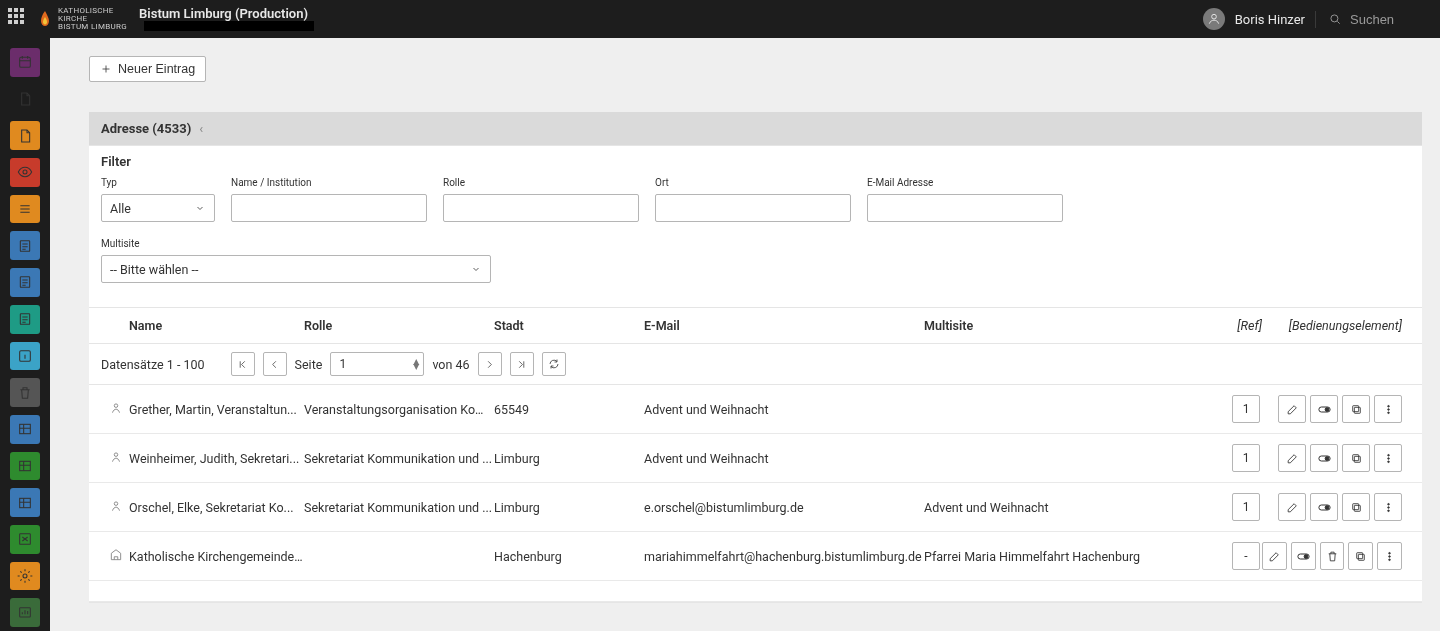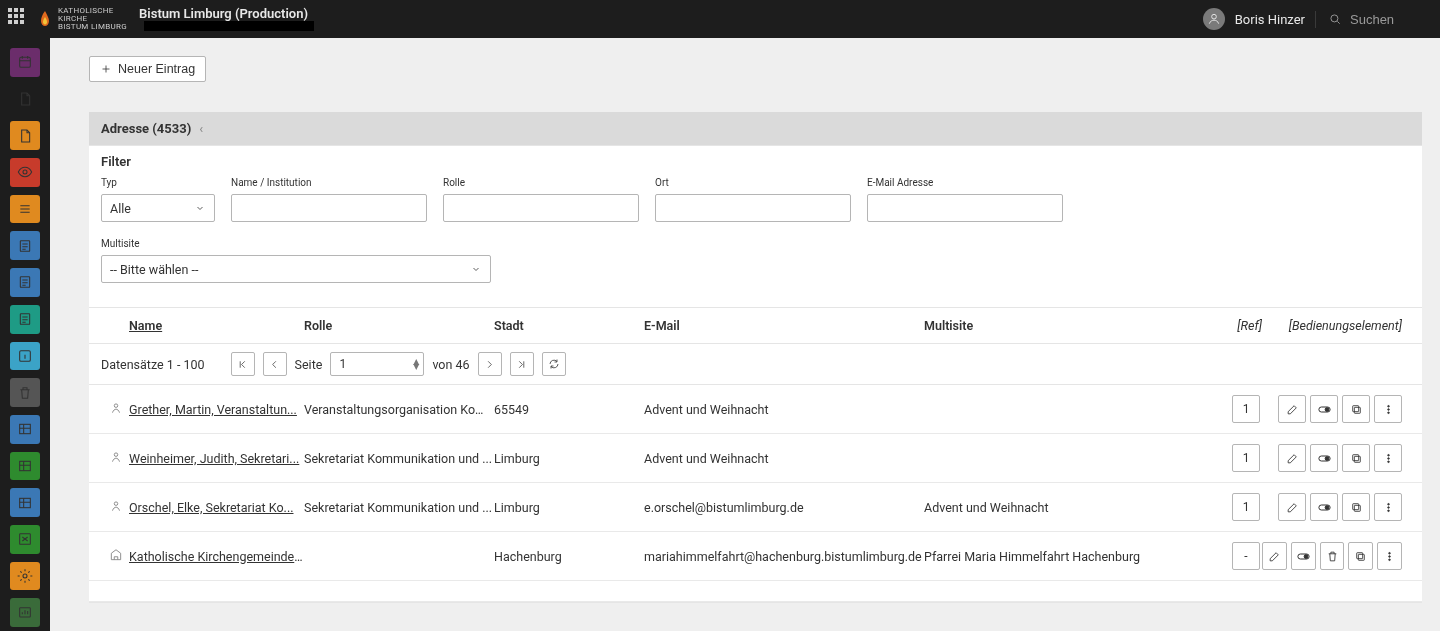--- a/index.html
+++ b/index.html
@@ -66,21 +66,21 @@
   .filteractions{padding:10px 12px 0;display:flex;gap:8px;border-top:1px solid #eee;}
 
   .thead{display:flex;padding:10px 20px;background:#fff;border-bottom:1px solid #e5e5e5;font-size:12.5px;font-weight:600;border-top:1px solid #e5e5e5;margin-top:10px;}
   .pager{display:flex;align-items:center;gap:8px;padding:8px 12px;font-size:12.5px;border-bottom:1px solid #e5e5e5;}
   .pgbtn{width:22px;height:22px;border:1px solid var(--btn-border);border-radius:2px;display:flex;align-items:center;justify-content:center;cursor:pointer;background:#fff;}
   .pginput{width:80px;height:22px;border:1px solid var(--btn-border);border-radius:2px;display:flex;align-items:center;justify-content:space-between;padding:0 4px 0 8px;font-size:12px;}
   .pginput .spin{display:flex;flex-direction:column;line-height:5px;color:#777;}
   .rows{}
   .row{display:flex;align-items:center;padding:10px 20px;border-bottom:1px solid #e9e9e9;font-size:12.5px;}
   .c-icon{width:20px;color:#888;}
-  .c-name{width:175px;white-space:nowrap;overflow:hidden;text-overflow:ellipsis;text-decoration:underline;}
+  .c-name{width:175px;white-space:nowrap;overflow:hidden;text-overflow:ellipsis;}
   .c-role{width:190px;white-space:nowrap;overflow:hidden;text-overflow:ellipsis;}
   .c-city{width:150px;}
   .c-mail{width:280px;}
   .c-ms{flex:1;}
   .c-ref{width:30px;text-align:right;}
   .c-act{width:140px;display:flex;gap:4px;justify-content:flex-end;}
   .refbox, .actbtn{width:26px;height:26px;border:1px solid var(--btn-border);border-radius:2px;display:flex;align-items:center;justify-content:center;font-size:12px;background:#fff;cursor:pointer;}
   .thead .hcol{ }
   .thead .c-name{margin-left:20px;}
   .thead .c-ref{font-style:italic;font-weight:normal;width:50px;}

